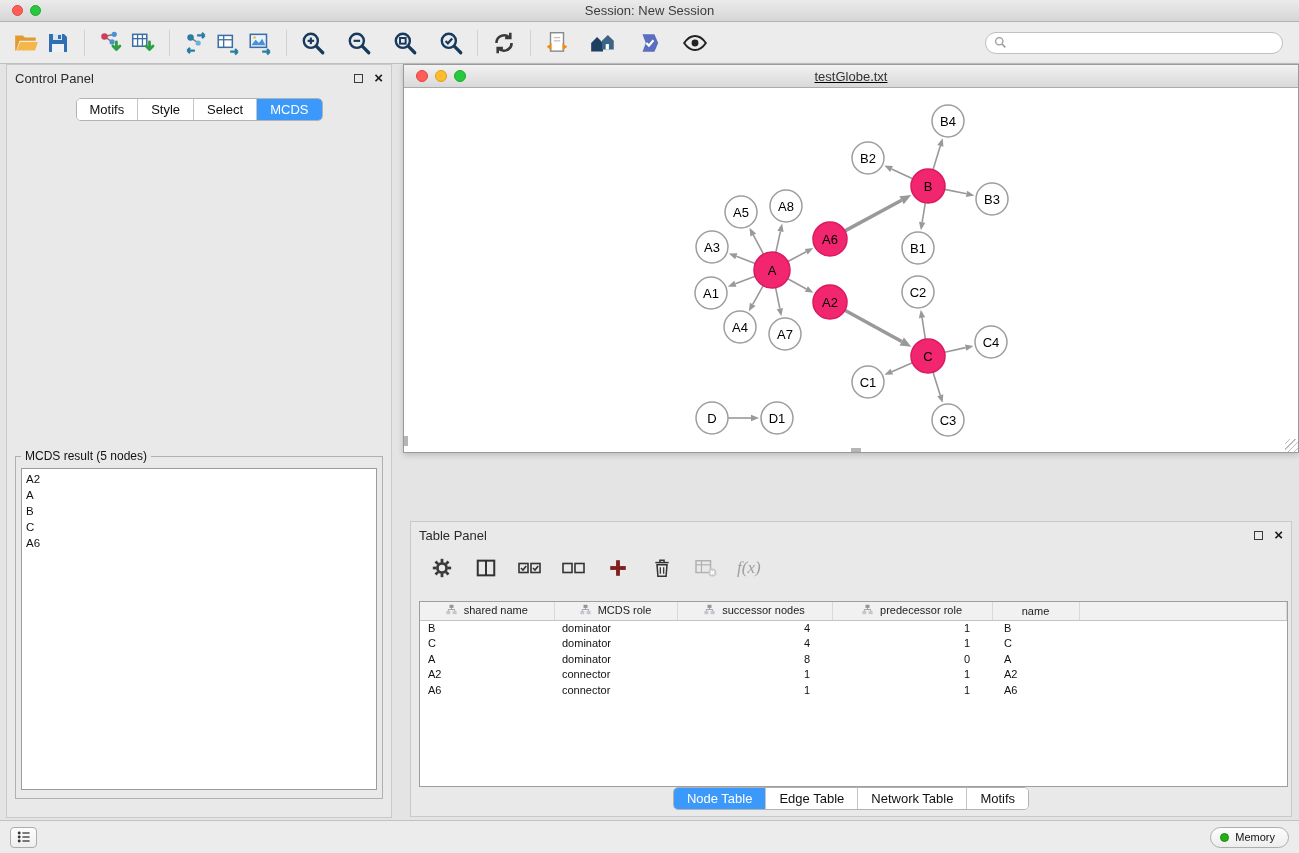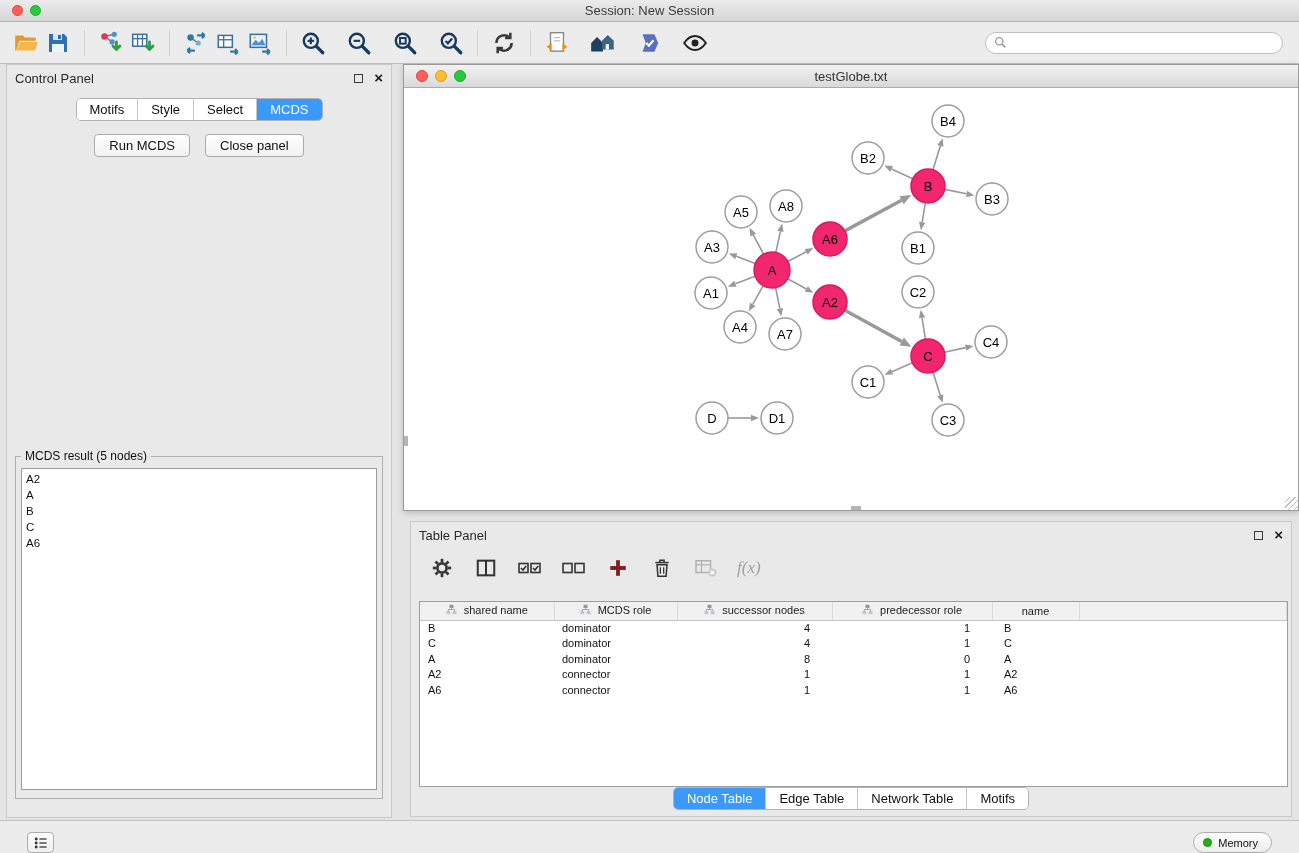--- a/index.html
+++ b/index.html
@@ -55,22 +55,22 @@
   .mac-btn { background:linear-gradient(#ffffff,#f2f2f2); border:1px solid #ababab; border-radius:4px;
     font-size:13px; color:#111; padding:3px 14px; font-family:"Liberation Sans",sans-serif; cursor:default; }
 
   .result-group { position:absolute; left:8px; right:8px; top:391px; bottom:18px; border:1px solid #b0b0b0; }
   .result-group .rg-title { position:absolute; top:-8px; left:5px; background:#e9e9e9; padding:0 4px; font-size:12px; color:#111; }
   .result-list { position:absolute; left:5px; right:5px; top:11px; bottom:8px; background:#fff;
     border:1px solid #9c9c9c; overflow:hidden; padding:2px 4px; }
   .result-item { font-size:11.5px; color:#111; height:16px; line-height:16px; }
 
   
-  .network-window { position:absolute; left:403px; top:64px; width:896px; height:447px;
-    background:#fff; border:1px solid #9a9a9a; box-shadow:0 2px 6px rgba(0,0,0,0.18); }
+  .network-window { position:absolute; left:403px; top:64px; width:896px; height:389px;
+    background:#fff; border:1px solid #9a9a9a; box-shadow:0 2px 6px rgba(0,0,0,0.18);text-decoration:underline; }
   .nw-titlebar { height:23px; background:linear-gradient(#f2f2f2,#d9d9d9); border-bottom:1px solid #ababab;
     display:flex; align-items:center; justify-content:center; position:relative; }
   .nw-titlebar .nw-title { font-size:13px; color:#333; }
   .nw-lights { position:absolute; left:12px; top:5px; display:flex; gap:7px; }
   .nw-light { width:12px; height:12px; border-radius:50%; }
   .canvas { position:absolute; left:0; top:23px; right:0; bottom:0; background:#fff; overflow:hidden; }
   .scroll-mark-left { position:absolute; left:0; top:348px; width:4px; height:10px; background:#b5b5b5; }
   .scroll-mark-bottom { position:absolute; left:447px; bottom:0; width:10px; height:4px; background:#b5b5b5; }
   .resize-grip { position:absolute; right:0; bottom:0; width:13px; height:13px;
     background:repeating-linear-gradient(135deg, transparent 0 3px, #bdbdbd 3px 4px); }
@@ -86,21 +86,21 @@
   .node-table th { height:18px; background:#f1f1f1; border-right:1px solid #d9d9d9; border-bottom:1px solid #c4c4c4;
     font-weight:normal; font-size:11px; color:#222; text-align:center; white-space:nowrap; overflow:hidden; }
   .node-table th .hicon { vertical-align:-1px; margin-right:4px; }
   .node-table td { height:15.5px; padding:0 0 0 8px; white-space:nowrap; overflow:hidden; }
   .node-table td.c2, .node-table td.c3 { text-align:right; padding-right:22px; }
   .node-table td.c4 { padding-left:12px; }
   .tp-tabs { position:absolute; left:0; right:0; bottom:6px; display:flex; justify-content:center; }
 
   
   .statusbar { position:absolute; left:0; top:820px; width:1299px; height:33px;
-    background:#ececec; border-top:1px solid #c2c2c2; display:flex; align-items:flex-end; padding:0 27px; }
+    background:#ececec; border-top:1px solid #c2c2c2; display:flex; align-items:center; padding:0 10px; }
   .status-left-btn { width:27px; height:21px; border:1px solid #adadad; border-radius:4px;
     background:linear-gradient(#fdfdfd,#eeeeee); display:flex; align-items:center; justify-content:center; }
   .memory-btn { margin-left:auto; height:21px; border:1px solid #adadad; border-radius:11px;
     background:linear-gradient(#fdfdfd,#ededed); display:flex; align-items:center; gap:6px; padding:0 13px 0 9px; }
   .memory-dot { width:9px; height:9px; border-radius:50%; background:#23b014; border:1px solid #1b8a10; }
   .memory-btn span.m-label { font-size:11px; color:#111; }
 
   svg text { font-family:"Liberation Sans", sans-serif; }
 </style>
 </head>
@@ -284,24 +284,20 @@
       <div class="segmented">
         <div class="segment">Motifs</div>
         <div class="segment">Style</div>
         <div class="segment">Select</div>
         <div class="segment active">MCDS</div>
       </div>
     </div>
 
 
 
-    <div class="btn-row">
-      <button class="mac-btn">Run MCDS</button>
-      <button class="mac-btn">Close panel</button>
-    </div>
 
     <div class="result-group">
       <span class="rg-title">MCDS result (5 nodes)</span>
       <div class="result-list">
           <div class="result-item">A2</div>
           <div class="result-item">A</div>
           <div class="result-item">B</div>
           <div class="result-item">C</div>
           <div class="result-item">A6</div>
         </div>

